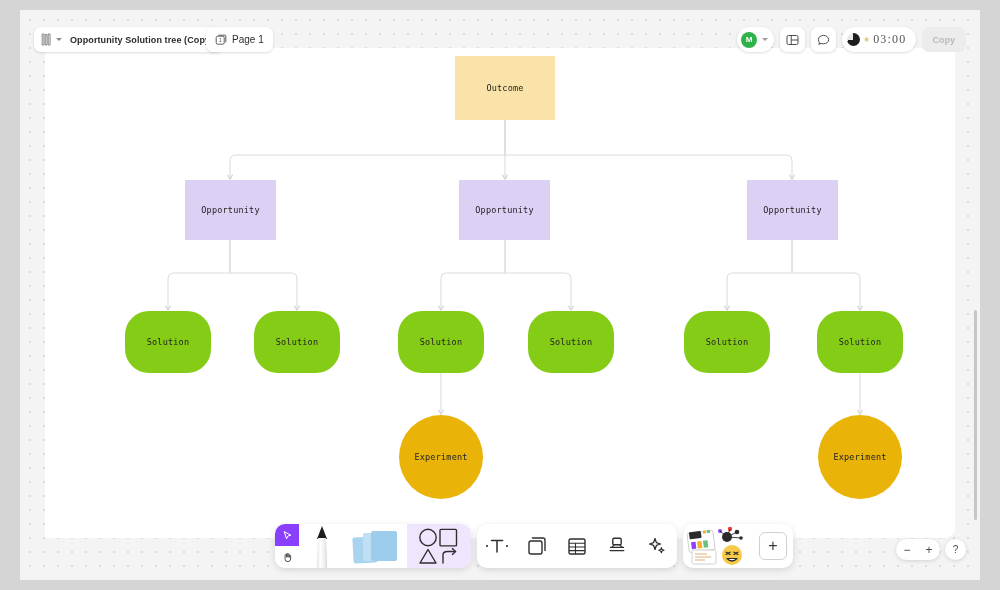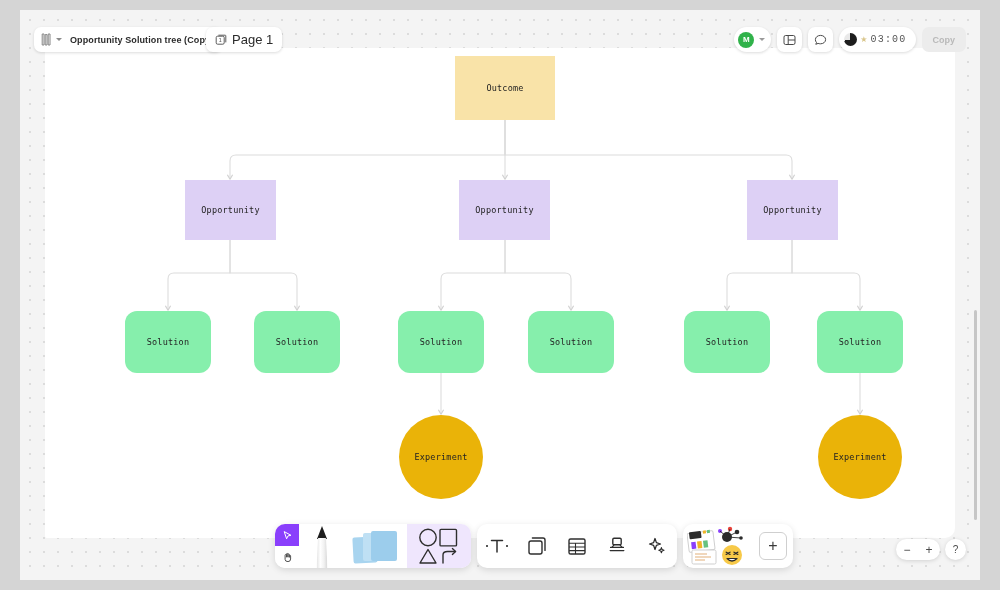--- a/index.html
+++ b/index.html
@@ -45,21 +45,21 @@
   }
   .doc-title{font-size:9px;font-weight:bold;color:#2b2b2b;white-space:nowrap;letter-spacing:.1px;}
   .page-chip{
     position:absolute;left:186px;top:17px;height:25px;
     display:flex;align-items:center;
     background:#ffffff;border-radius:7px;
     box-shadow:0 1px 3px rgba(0,0,0,.14);
     padding:0 9px;z-index:30;
   }
   .page-icon{width:12px;height:12px;margin-right:5px;}
-  .page-label{font-size:13px;color:#2b2b2b;white-space:nowrap;}
+  .page-label{font-size:10px;color:#2b2b2b;white-space:nowrap;}
 
   
   .topright{
     position:absolute;right:14px;top:17px;height:25px;
     display:flex;align-items:center;gap:0px;z-index:30;
   }
   .avatar-wrap{
     display:flex;align-items:center;background:#fff;border-radius:13px;
     box-shadow:0 1px 3px rgba(0,0,0,.14);height:25px;padding:0 6px 0 4px;
   }
@@ -79,37 +79,37 @@
   .timer{
     height:25px;background:#fff;border-radius:13px;
     box-shadow:0 1px 3px rgba(0,0,0,.14);
     display:flex;align-items:center;padding:0 9px 0 5px;margin-left:6px;gap:3px;
   }
   .timer-dot{
     width:13px;height:13px;border-radius:50%;
     background:conic-gradient(#1d1d1d 0 72%, #e9e9e9 72% 100%);
   }
   .timer-star{font-size:8px;color:#d9c58a;line-height:1;}
-  .timer-txt{font-size:10px;color:#555;letter-spacing:1.2px;font-family:Liberation Mono, monospace;}
+  .timer-txt{font-size:12px;color:#555;letter-spacing:1.2px;font-family:Liberation Serif, serif;}
   .share-btn{
     height:25px;background:#ececec;border-radius:7px;
     display:flex;align-items:center;justify-content:center;padding:0 11px;margin-left:6px;
     font-size:9px;color:#b9b9b9;font-weight:bold;
   }
 
   
   .diagram{position:absolute;left:0;top:0;width:861px;height:530px;}
   .node{
     position:absolute;display:flex;align-items:center;justify-content:center;
     font-family:"DejaVu Sans Mono","Liberation Mono",monospace;
     font-size:8.5px;color:#232323;text-align:center;letter-spacing:.2px;
   }
   .n-outcome{background:#f9e3a8;}
   .n-opportunity{background:#ddd0f5;}
-  .n-solution{background:#86efac;border-radius:12px;text-align:center;}
+  .n-solution{background:#84cc16;border-radius:24px;text-align:center;}
   .n-experiment{background:#eab308;border-radius:50%;}
 
   
   .toolbar{
     position:absolute;left:255px;bottom:12px;
     display:flex;align-items:flex-end;gap:6px;z-index:40;
   }
   .tb-group{
     background:#ffffff;border-radius:10px;
     box-shadow:0 2px 7px rgba(0,0,0,.13);

